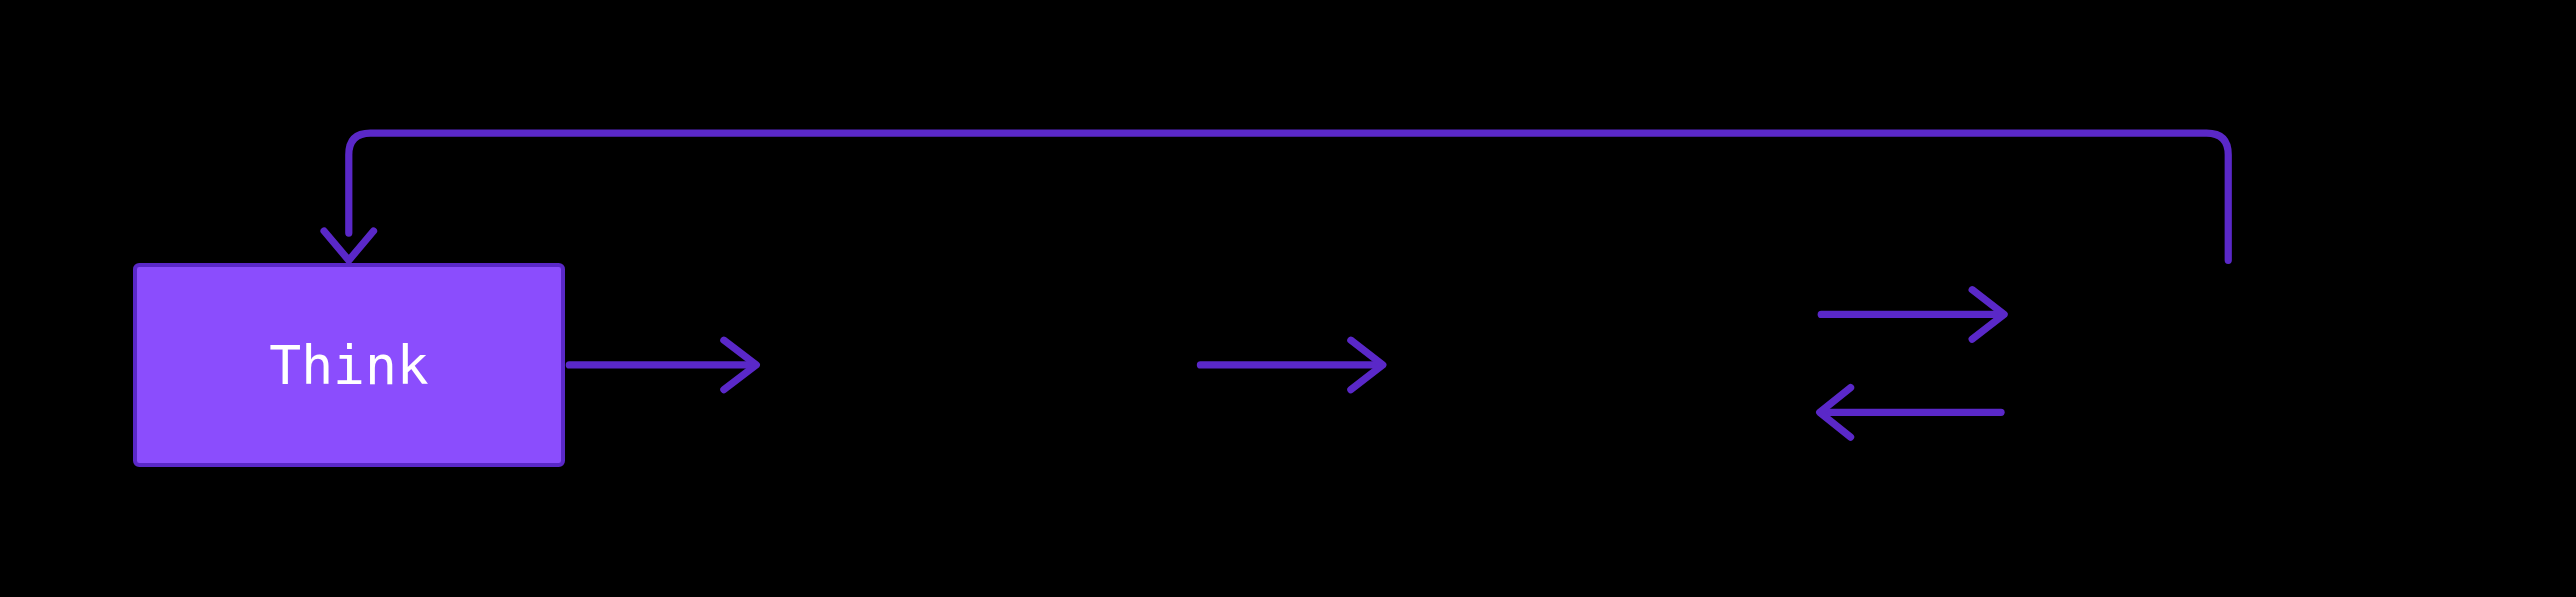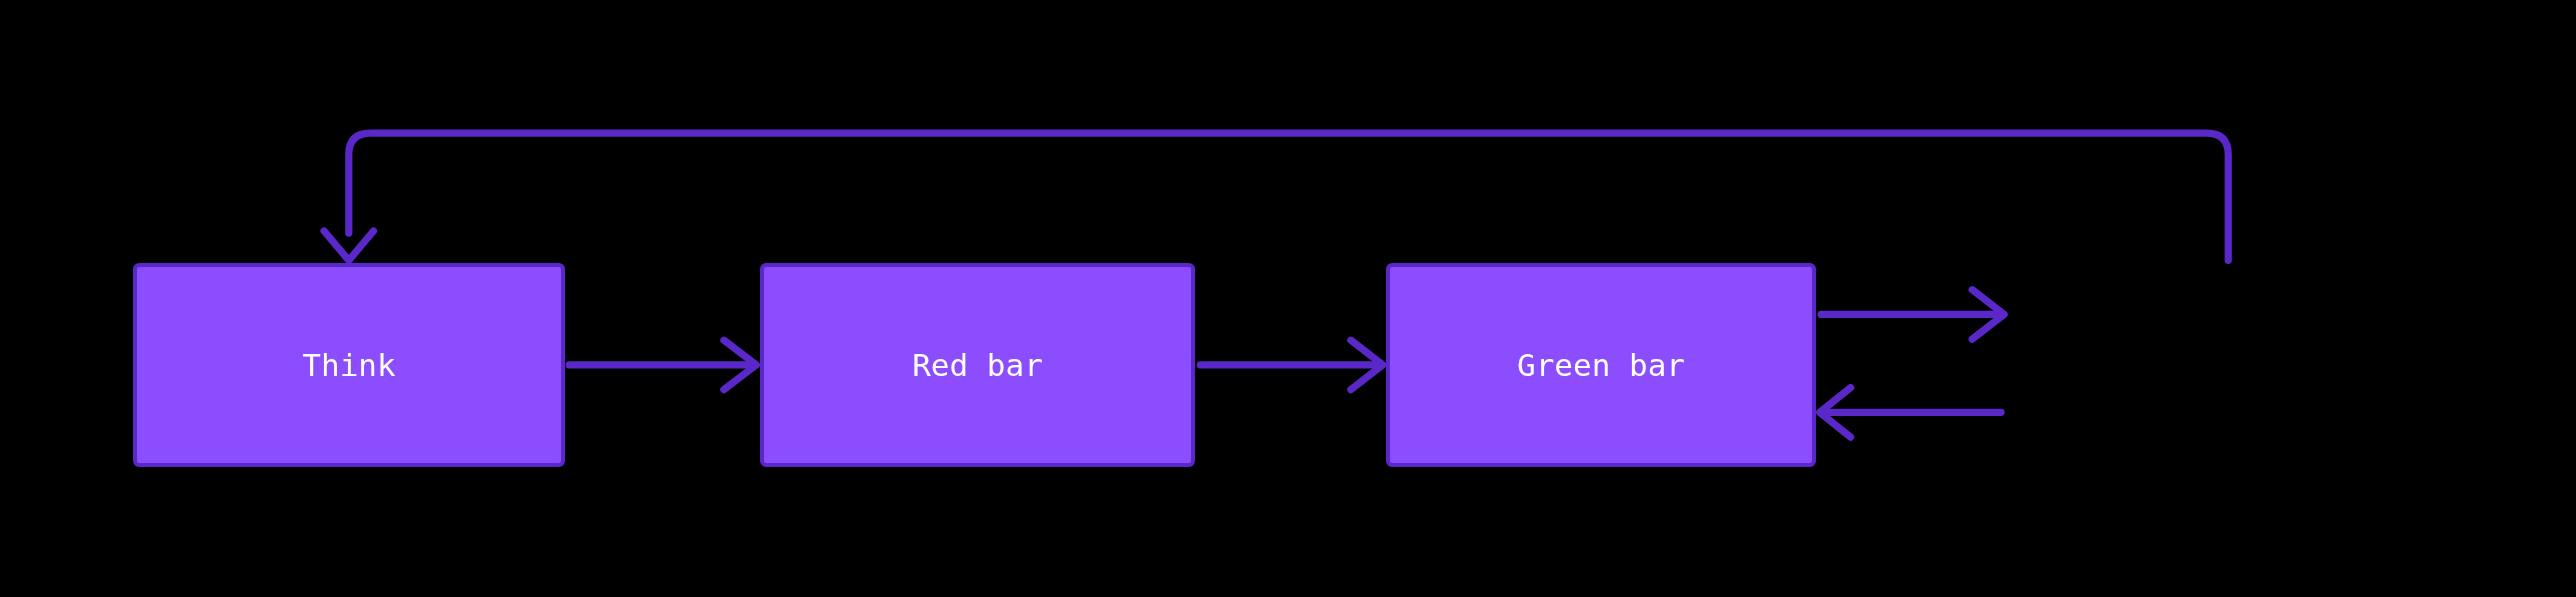--- a/index.html
+++ b/index.html
@@ -29,21 +29,21 @@
     background: #8B4DFD;
     border: 4.1px solid #5A28C8;
     border-radius: 6.2px;
     display: flex;
     align-items: center;
     justify-content: center;
   }
   .node-label {
     color: #FFFFFF;
     font-family: "DejaVu Sans Mono", "Liberation Mono", monospace;
-    font-size: 31px;
+    font-size: 53px;
     font-weight: 400;
     line-height: 1;
     letter-spacing: 0;
     white-space: pre;
   }
 </style>
 </head>
 <body>
 
 <div id="canvas">
@@ -73,23 +73,17 @@
     <g>
       <path d="M 4325 505 L 4325 300 Q 4325 258 4283 258 L 719 258 Q 677 258 677 300 L 677 452" fill="none" stroke="#5A28C8" stroke-width="14" stroke-linecap="round"></path>
       <polyline points="629,448 677,505 725,448" fill="none" stroke="#5A28C8" stroke-width="14" stroke-linecap="round" stroke-linejoin="round"></polyline>
     </g>
   </svg>
 
   <div class="node" style="left:133px; top:263px; width:432px; height:204px;">
     <span class="node-label">Think</span>
   </div>
 
-  <div class="node" style="left:760px; top:263px; width:435px; height:204px;">
-    <span class="node-label">Red bar</span>
-  </div>
 
-  <div class="node" style="left:1386px; top:263px; width:430px; height:204px;">
-    <span class="node-label">Green bar</span>
-  </div>
 
 
 </div>
 
 
 </body></html>

